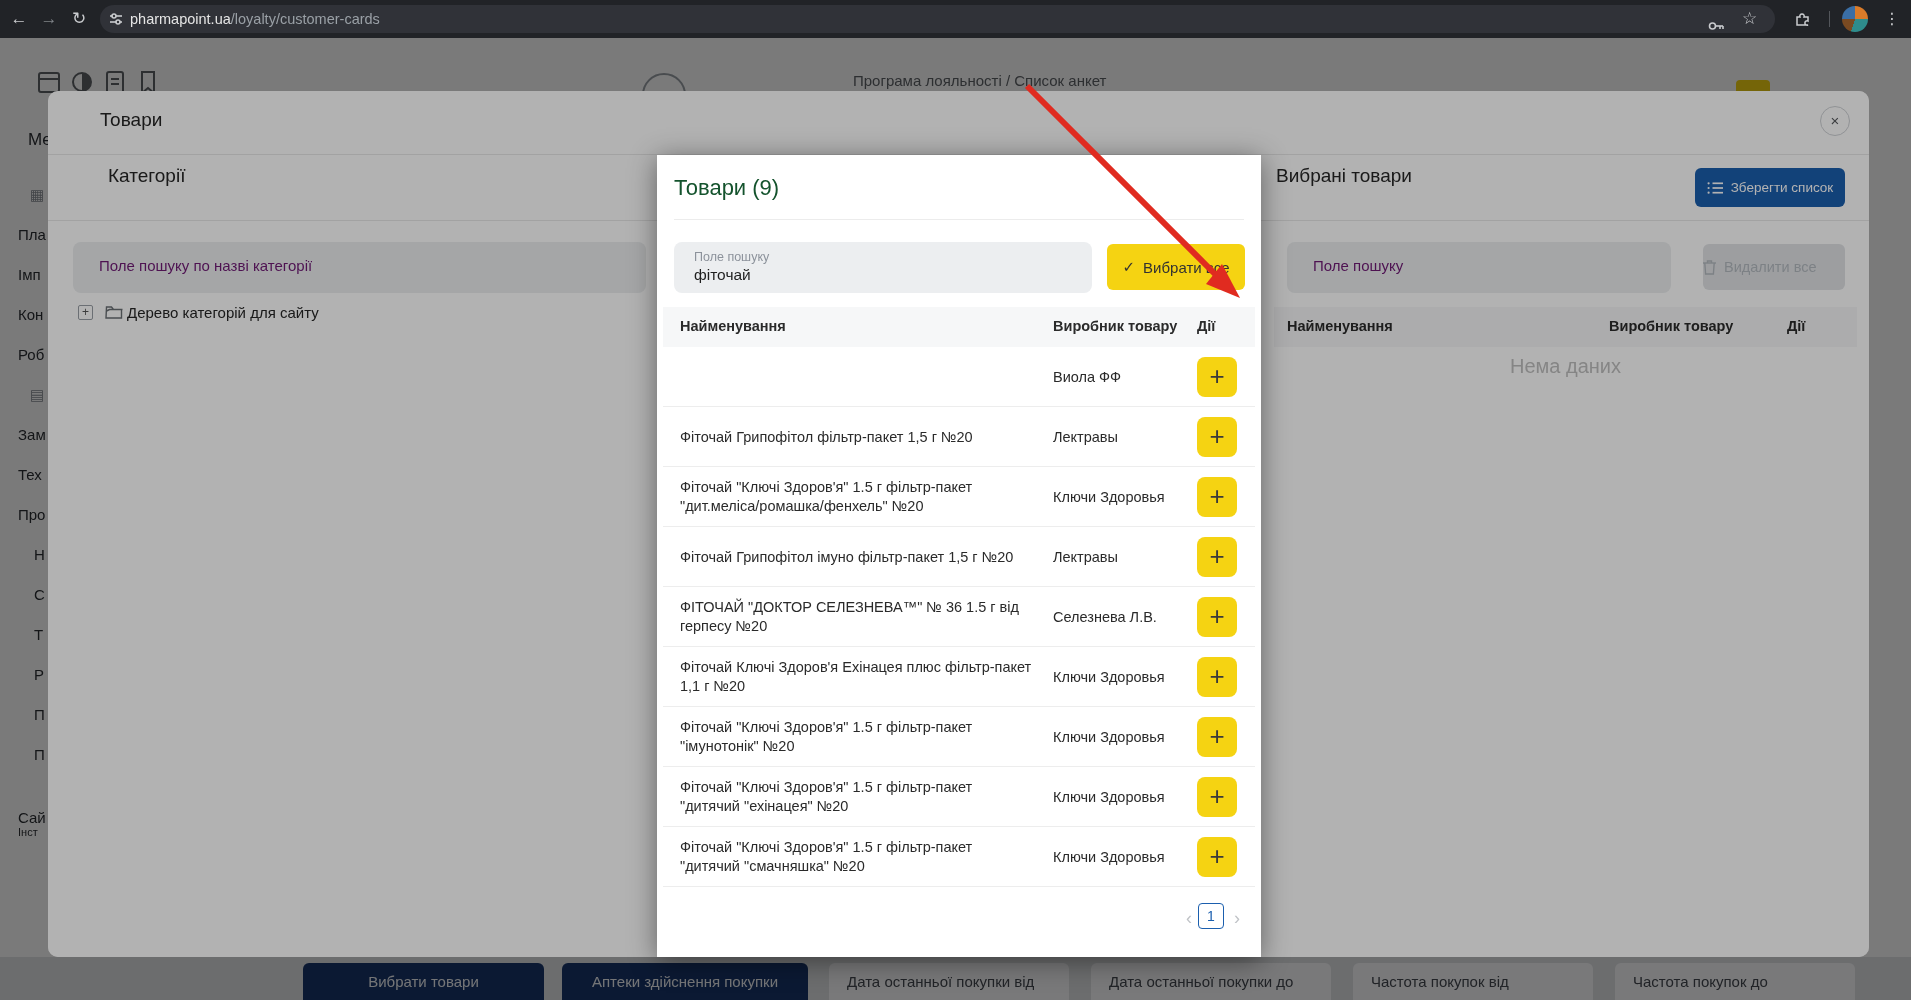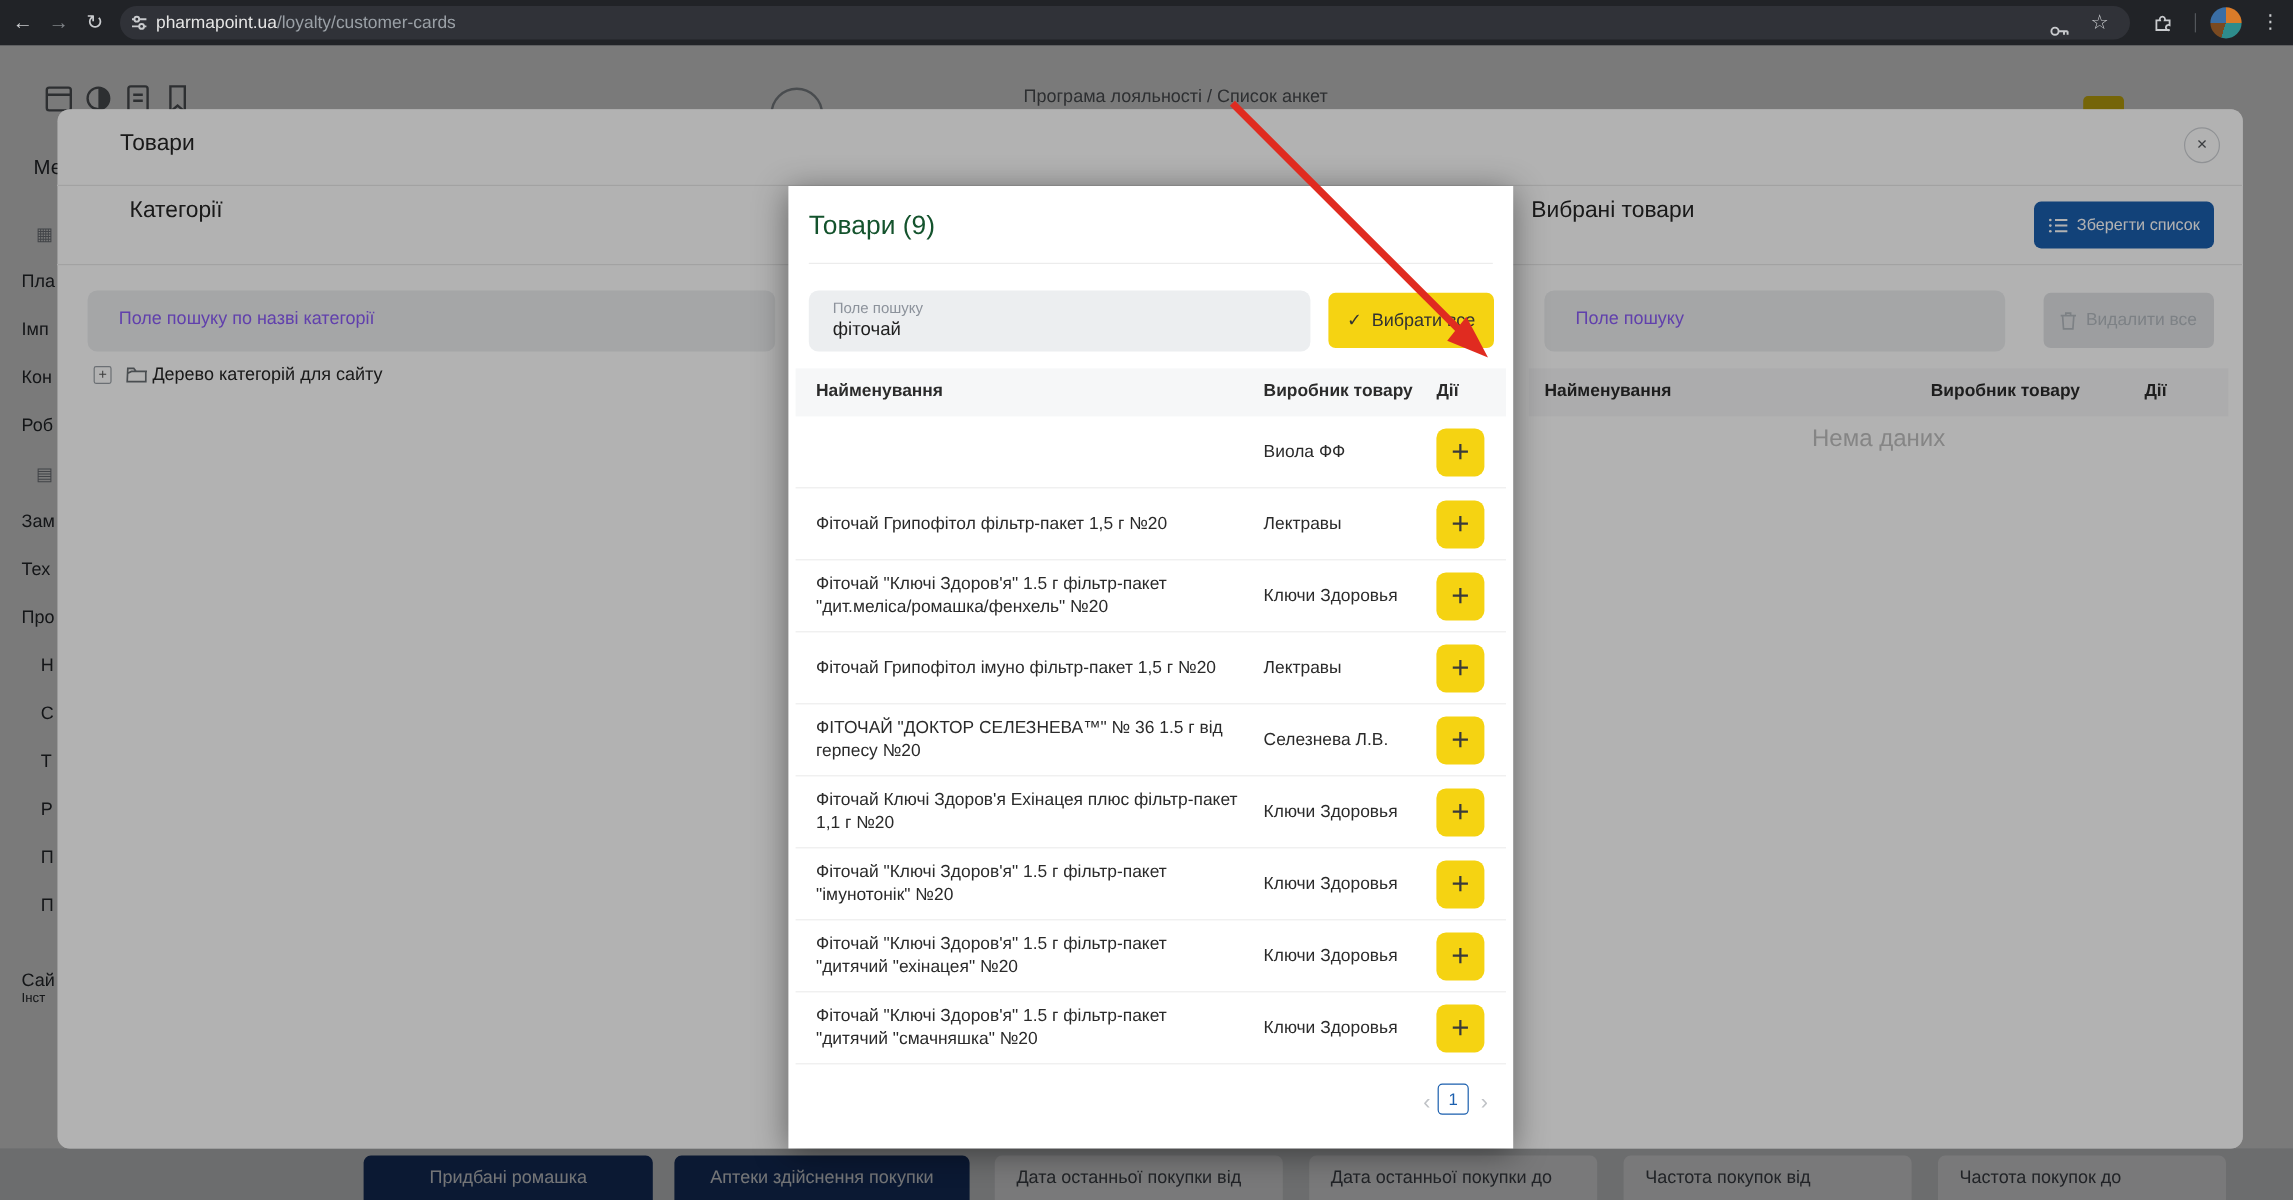--- a/index.html
+++ b/index.html
@@ -40,21 +40,21 @@
   
   .modal { position:absolute; left:48px; top:91px; width:1821px; height:866px; background:#fff;
     border-radius:10px; z-index:20; }
   .modal-title { position:absolute; left:52px; top:18px; font-size:19px; color:#262626; }
   .modal-close { position:absolute; left:1772px; top:15px; width:30px; height:30px; border-radius:50%;
     border:1px solid #cfd2d6; color:#55585c; font-size:15px; text-align:center; line-height:28px; cursor:pointer; }
   .hdr-div { position:absolute; left:0; top:63px; width:1821px; height:1px; background:#e9e9e9; }
   .col-div { position:absolute; left:0; top:129px; width:1821px; height:1px; background:#e9e9e9; }
   .col-title { position:absolute; font-size:19px; color:#262626; }
   .inp { position:absolute; height:51px; border-radius:8px; background:#eceef0; cursor:text; }
-  .inp .ph { position:absolute; left:26px; top:15px; font-size:15px; color:#8b5cf6; }
+  .inp .ph { position:absolute; left:26px; top:15px; font-size:15px; color:#701a75; }
   .inp .lbl { position:absolute; left:20px; top:8px; font-size:12.5px; color:#8c929b; }
   .inp .val { position:absolute; left:20px; top:24px; font-size:15.5px; color:#1f1f1f; }
   .tree-row { position:absolute; left:30px; top:212px; height:20px; cursor:pointer; }
   .tree-toggle { position:absolute; left:0; top:2px; width:15px; height:15px; border:1px solid #9aa0a6;
     border-radius:2px; font-size:12px; line-height:13px; text-align:center; color:#555; }
   .tree-folder { position:absolute; left:27px; top:2px; }
   .tree-label { position:absolute; left:49px; top:1px; font-size:15px; color:#262626; white-space:nowrap; }
 
   .modal-dim { position:absolute; left:48px; top:91px; width:1821px; height:866px; background:rgba(0,0,0,0.30);
     border-radius:10px; z-index:30; }
@@ -84,21 +84,21 @@
   .pager { position:absolute; left:0; top:746px; width:604px; height:40px; }
   .pg-arrow { position:absolute; top:7px; font-size:18px; color:#c0c3c7; cursor:pointer; }
   .pg-page { position:absolute; left:541px; top:2px; width:26px; height:26px; border:1px solid var(--blue);
     border-radius:4px; color:var(--blue); font-size:14px; text-align:center; line-height:24px; cursor:pointer; }
 
   
   .btn-save { position:absolute; left:1647px; top:77px; width:150px; height:39px; border-radius:6px;
     background:var(--blue); color:#fff; font-size:13.5px; display:flex; align-items:center; justify-content:center;
     gap:8px; cursor:pointer; white-space:nowrap; }
   .btn-delete { position:absolute; left:1655px; top:153px; width:142px; height:46px; border-radius:6px;
-    background:#e1e3e6; color:#b3b9bf; font-size:14.5px; display:flex; align-items:center; justify-content:center;
+    background:#e1e3e6; color:#b3b9bf; font-size:14.5px; display:flex; align-items:center; 
     gap:8px; cursor:default; white-space:nowrap; }
   .rhead { position:absolute; left:1226px; top:216px; width:583px; height:40px; background:#f7f7f8;
     font-size:14.5px; font-weight:bold; color:#2b2b2b; }
   .rhead .c1 { position:absolute; left:13px; top:11px; }
   .rhead .c2 { position:absolute; left:335px; top:11px; }
   .rhead .c3 { position:absolute; left:513px; top:11px; }
   .nodata { position:absolute; left:1226px; top:264px; width:583px; text-align:center;
     font-size:20px; color:#bfbfbf; }
 
   .arrow-svg { position:absolute; left:0; top:0; width:1911px; height:1000px; z-index:100; pointer-events:none; }
@@ -187,21 +187,21 @@
       <div class="sb-item" style="left: 34px; top: 548px;">С</div>
       <div class="sb-item" style="left: 34px; top: 588px;">Т</div>
       <div class="sb-item" style="left: 34px; top: 628px;">Р</div>
       <div class="sb-item" style="left: 34px; top: 668px;">П</div>
       <div class="sb-item" style="left: 34px; top: 708px;">П</div>
       <div class="sb-item" style="left: 18px; top: 748px; margin-top: 23px;">Сай</div>
       <div class="sb-item" style="left: 18px; top: 788px; font-size: 11px;">Інст</div>
     </div>
   <div class="bottom-strip"></div>
   <div id="bottombar">
-      <div class="bb-btn" style="left: 303px; width: 241px;">Придбані ромашка</div>
+      <div class="bb-btn" style="left: 303px; width: 241px;">Вибрати товари</div>
       <div class="bb-btn" style="left: 562px; width: 246px;">Аптеки здійснення покупки</div>
       <div class="bb-field" style="left: 829px;">Дата останньої покупки від</div>
       <div class="bb-field" style="left: 1091px;">Дата останньої покупки до</div>
       <div class="bb-field" style="left: 1353px;">Частота покупок від</div>
       <div class="bb-field" style="left: 1615px;">Частота покупок до</div>
     </div>
 </div>
 
 <div class="backdrop"></div>
 

